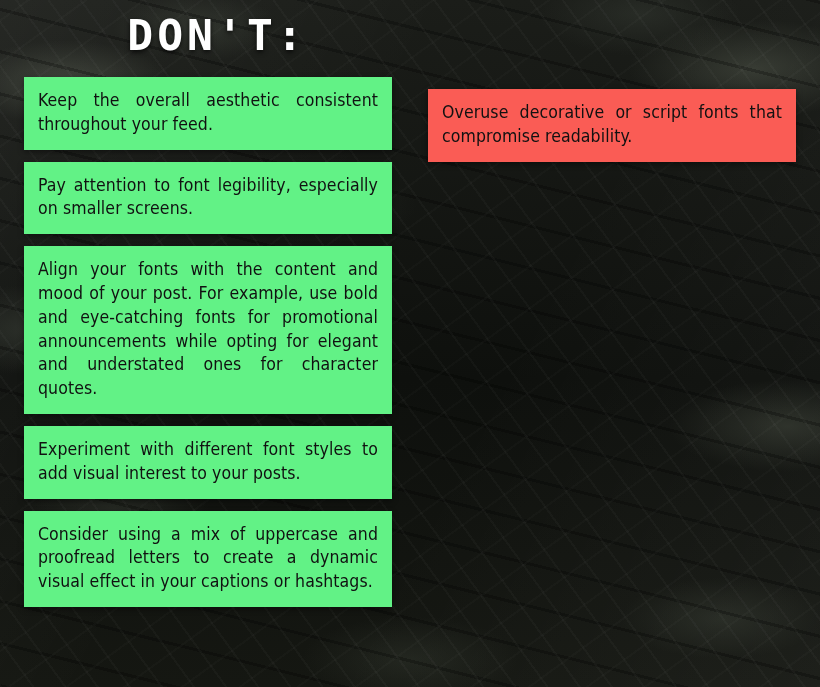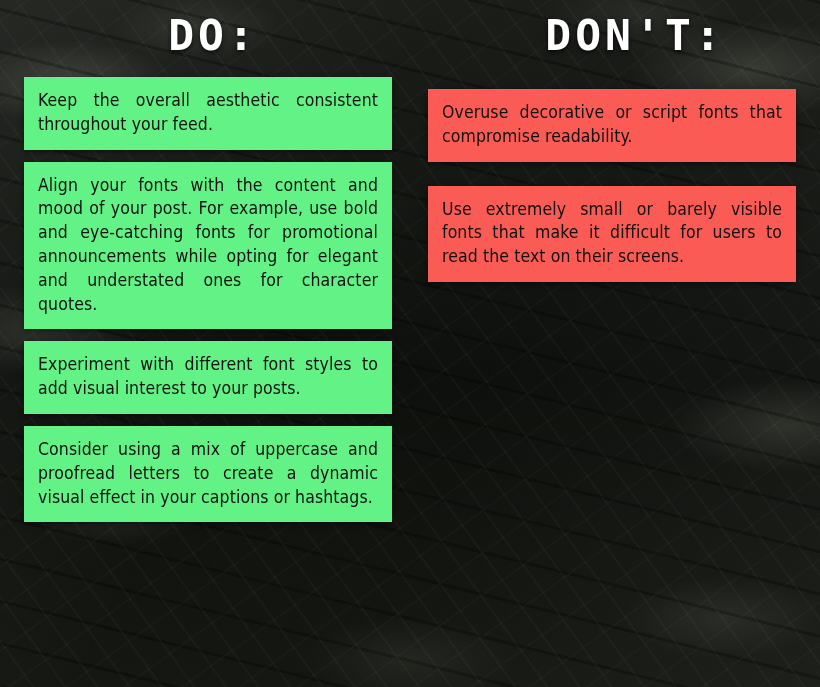--- a/index.html
+++ b/index.html
@@ -110,33 +110,32 @@
 </head>
 <body>
 
 <div id="page">
 
   <div id="bg"></div>
 
   <div id="content">
 
     <div class="headings">
-      <div class="heading left">DO:</div>
       <div class="heading right">DON'T:</div>
     </div>
 
     <div class="columns">
 
       <div class="column">
         <div class="card do">Keep the overall aesthetic consistent throughout your feed.</div>
+        <div class="card do">Pay attention to font legibility, especially on smaller screens.</div>
         <div class="card do">Align your fonts with the content and mood of your post. For example, use bold and eye-catching fonts for promotional announcements while opting for elegant and understated ones for character quotes.</div>
         <div class="card do">Experiment with different font styles to add visual interest to your posts.</div>
         <div class="card do">Consider using a mix of uppercase and proofread letters to create a dynamic visual effect in your captions or hashtags.</div>
       </div>
 
       <div class="column">
         <div class="card dont">Overuse decorative or script fonts that compromise readability.</div>
-        <div class="card dont">Use extremely small or barely visible fonts that make it difficult for users to read the text on their screens.</div>
       </div>
 
     </div>
   </div>
 </div>
 
 </body></html>

